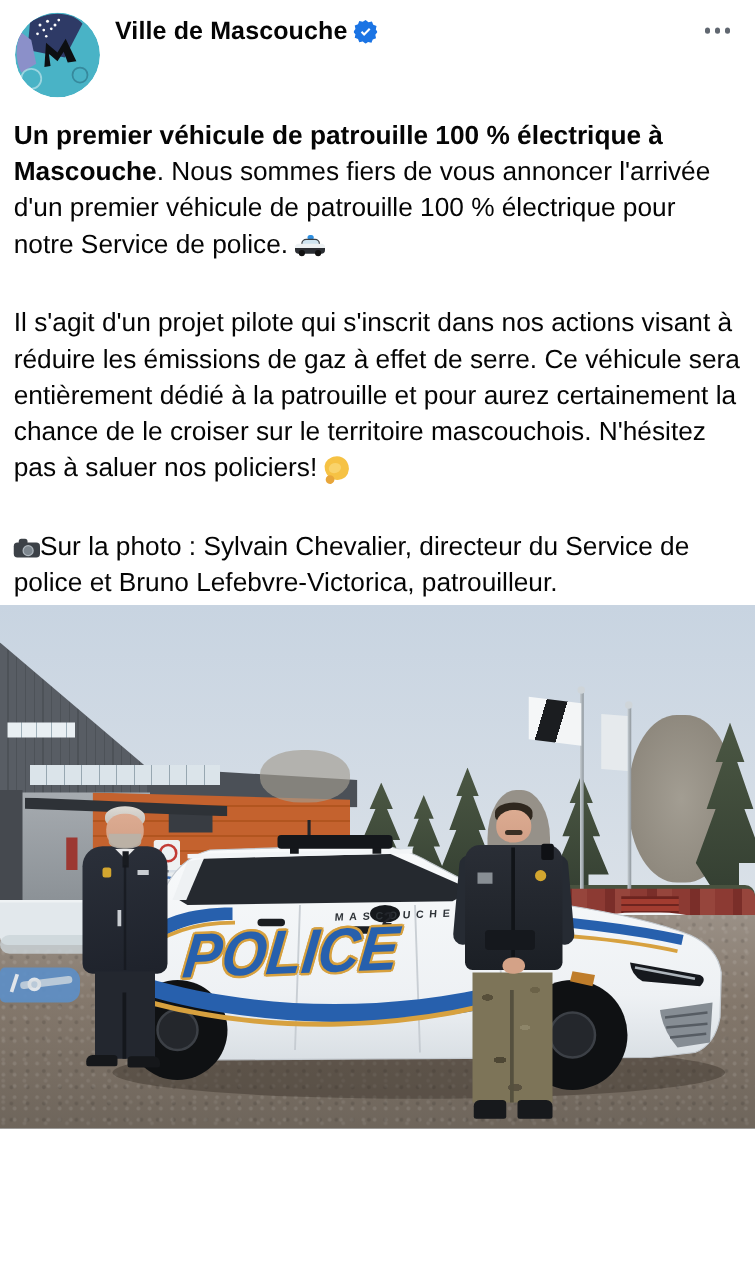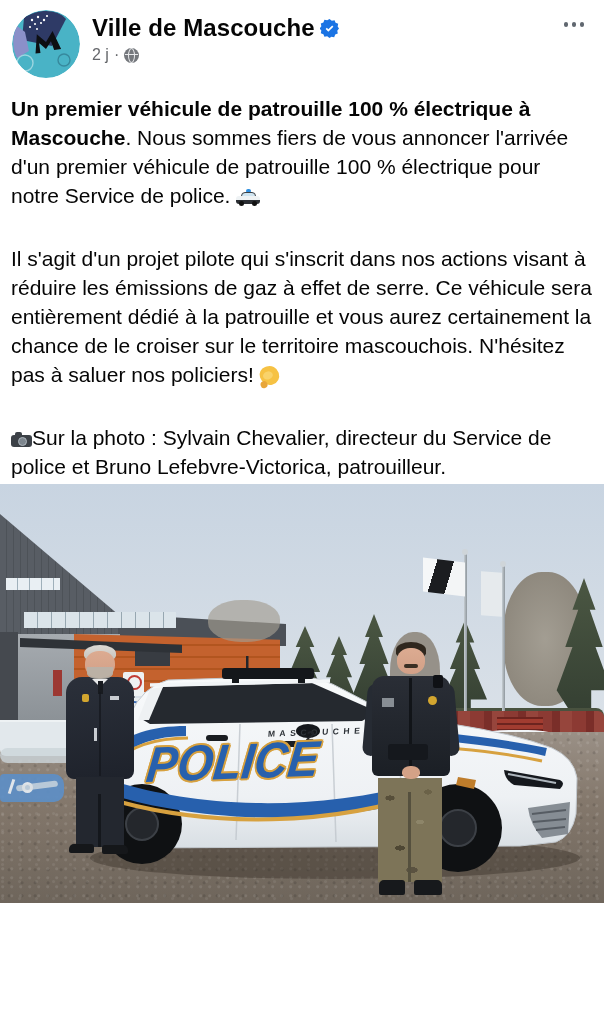--- a/index.html
+++ b/index.html
@@ -2,21 +2,21 @@
 <html><head>
 <meta charset="utf-8">
 <style>
   html,body{margin:0;padding:0;width:604px;height:1024px;overflow:hidden;background:#fff;
     font-family:"Liberation Sans",sans-serif;color:#050505;}
   
   .post-header{position:relative;height:80px;}
   .avatar{position:absolute;left:12px;top:10px;width:68px;height:68px;border-radius:50%;overflow:hidden;cursor:pointer;}
   .head-main{position:absolute;left:92px;top:14px;}
   .name-row{display:flex;align-items:center;gap:5px;}
-  .page-name{font-size:24px;font-weight:700;color:#050505;letter-spacing:.1px;cursor:pointer;}
+  .page-name{font-size:20px;font-weight:700;color:#050505;letter-spacing:.1px;cursor:pointer;}
   .meta-row{display:flex;align-items:center;gap:5px;margin-top:4px;font-size:16px;color:#65676b;}
   .globe{position:relative;width:15px;height:15px;border-radius:50%;background:#75787d;display:inline-block;}
   .globe .g-eq{position:absolute;left:1px;right:1px;top:6px;height:1.5px;background:#e9eaec;}
   .globe .g-mer{position:absolute;left:4px;top:0;width:7px;height:15px;border:1.2px solid #e9eaec;border-radius:50%;box-sizing:border-box;}
   .more-btn{position:absolute;right:14px;top:16px;display:flex;gap:3.5px;padding:6px;cursor:pointer;}
   .more-btn i{width:4.5px;height:4.5px;border-radius:50%;background:#606770;display:block;}
   
   .post-text{padding:14px 11px 0;}
   .post-text p{margin:0 0 34px;font-size:21px;line-height:29px;}
   .post-text p.last{margin-bottom:0;}
@@ -188,39 +188,31 @@
     </svg>
   </div>
   <div class="head-main">
     <div class="name-row">
       <span class="page-name">Ville de Mascouche</span>
       <svg width="19" height="19" viewBox="0 0 24 24">
         <path fill="#1b74e4" d="M12 0l2.9 2.2 3.5-.7 1.3 3.3 3.3 1.3-.7 3.5L24 12l-2.2 2.9.7 3.5-3.3 1.3-1.3 3.3-3.5-.7L12 24l-2.9-2.2-3.5.7-1.3-3.3L1 17.9l.7-3.5L-.5 12l2.2-2.9L1 5.6l3.3-1.3L5.6 1l3.5.7L12 0z"></path>
         <path fill="#fff" d="M10.5 16.1l-3.4-3.4 1.5-1.5 1.9 1.9 4.9-4.9 1.5 1.5-6.4 6.4z"></path>
       </svg>
     </div>
-    <div class="meta-row">
-      <span>2 j</span>
-      <span>·</span>
-      <span class="globe">
-          <span class="g-eq"></span>
-          <span class="g-mer"></span>
-        </span>
-    </div>
   </div>
   <div class="more-btn">
     <i></i>
       <i></i>
       <i></i>
   </div>
 </div>
 
 <div class="post-text">
   <p><span class="b">Un premier véhicule de patrouille 100 % électrique à Mascouche</span><span>. Nous sommes fiers de vous annoncer l'arrivée d'un premier véhicule de patrouille 100 % électrique pour notre Service de police. </span><span class="emoji e-car"><span class="pc-light"></span><span class="pc-cab"></span><span class="pc-body"></span><span class="pc-w pc-w1"></span><span class="pc-w pc-w2"></span></span></p>
-  <p><span>Il s'agit d'un projet pilote qui s'inscrit dans nos actions visant à réduire les émissions de gaz à effet de serre. Ce véhicule sera entièrement dédié à la patrouille et vous aurez certainement la chance de le croiser sur le territoire mascouchois. N'hésitez pas à saluer nos policiers! </span><span class="emoji e-hand"><span class="palm"></span><span class="cuff"></span></span></p>
+  <p><span>Il s'agit d'un projet pilote qui s'inscrit dans nos actions visant à réduire les émissions de gaz à effet de serre. Ce véhicule sera entièrement dédié à la patrouille et pour aurez certainement la chance de le croiser sur le territoire mascouchois. N'hésitez pas à saluer nos policiers! </span><span class="emoji e-hand"><span class="palm"></span><span class="cuff"></span></span></p>
   <p class="last"><span class="emoji e-cam"><span class="c-top"></span><span class="c-body"></span><span class="c-lens"></span></span><span>Sur la photo : Sylvain Chevalier, directeur du Service de police et Bruno Lefebvre-Victorica, patrouilleur.</span></p>
 </div>
 
 <div class="photo">
   <div class="sky"></div>
 
   <div class="bld-tower"></div>
   <div class="bld-band"></div>
   <div class="bld-win1"></div>
   <div class="bld-win2"></div>

